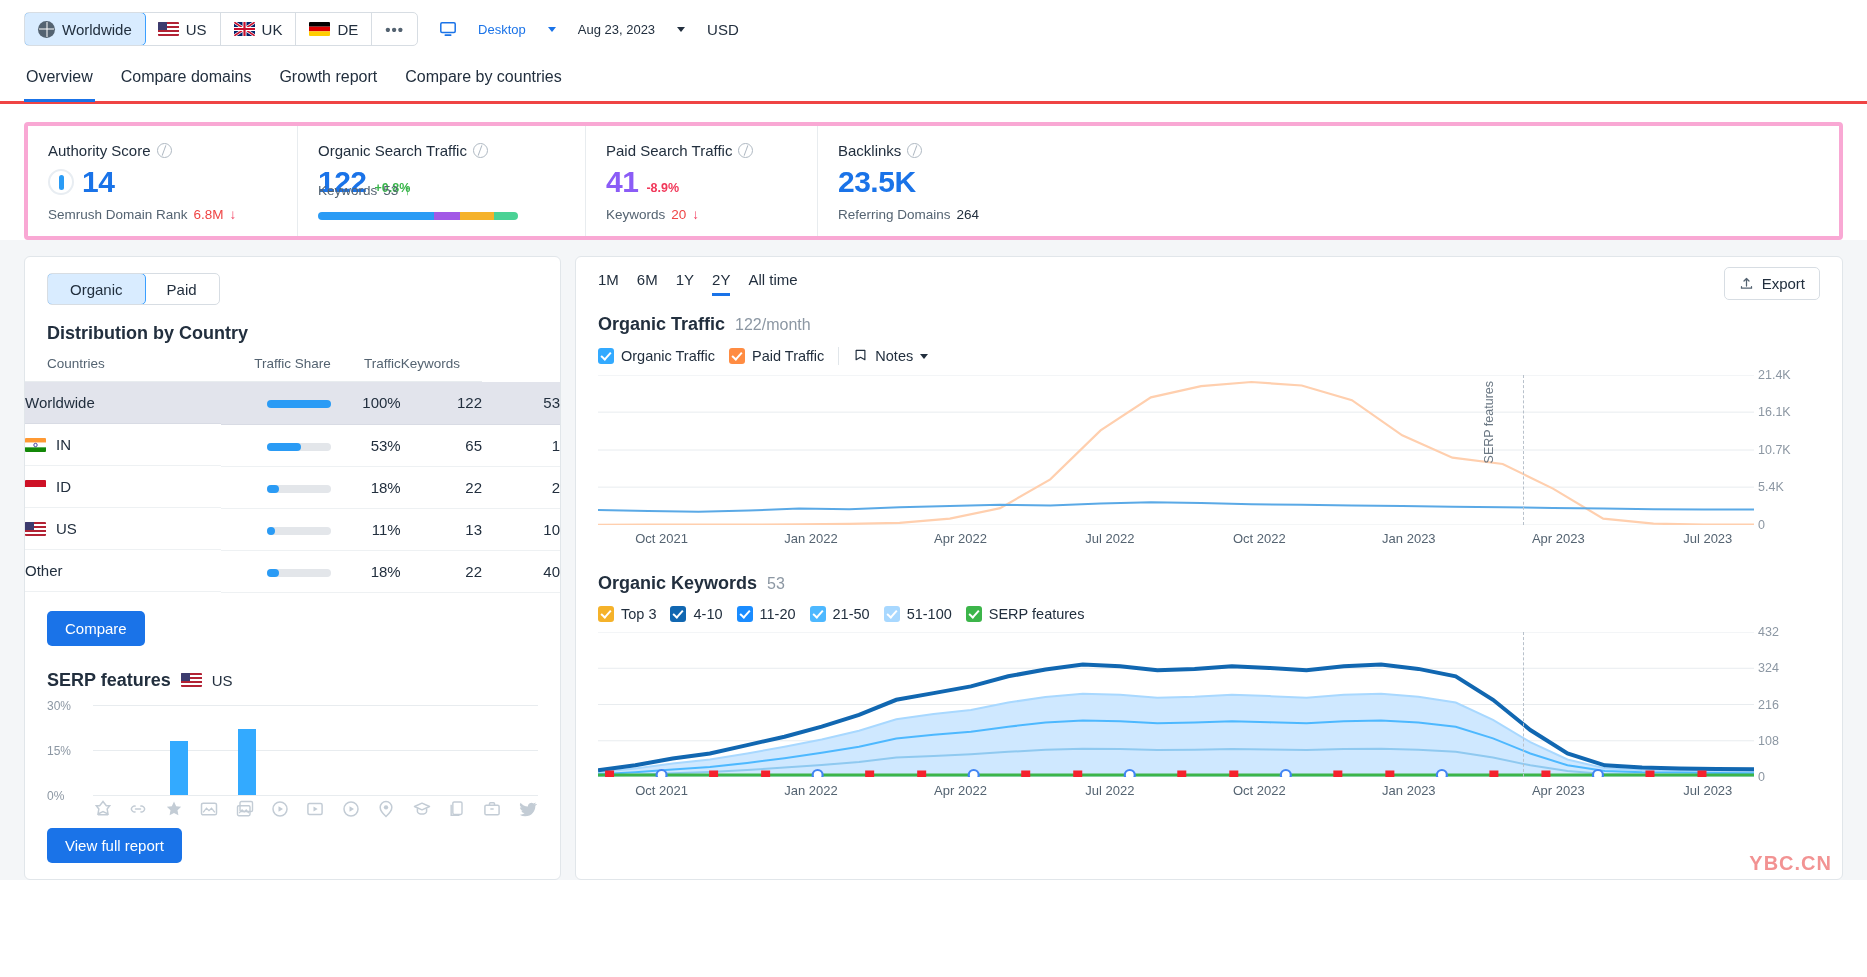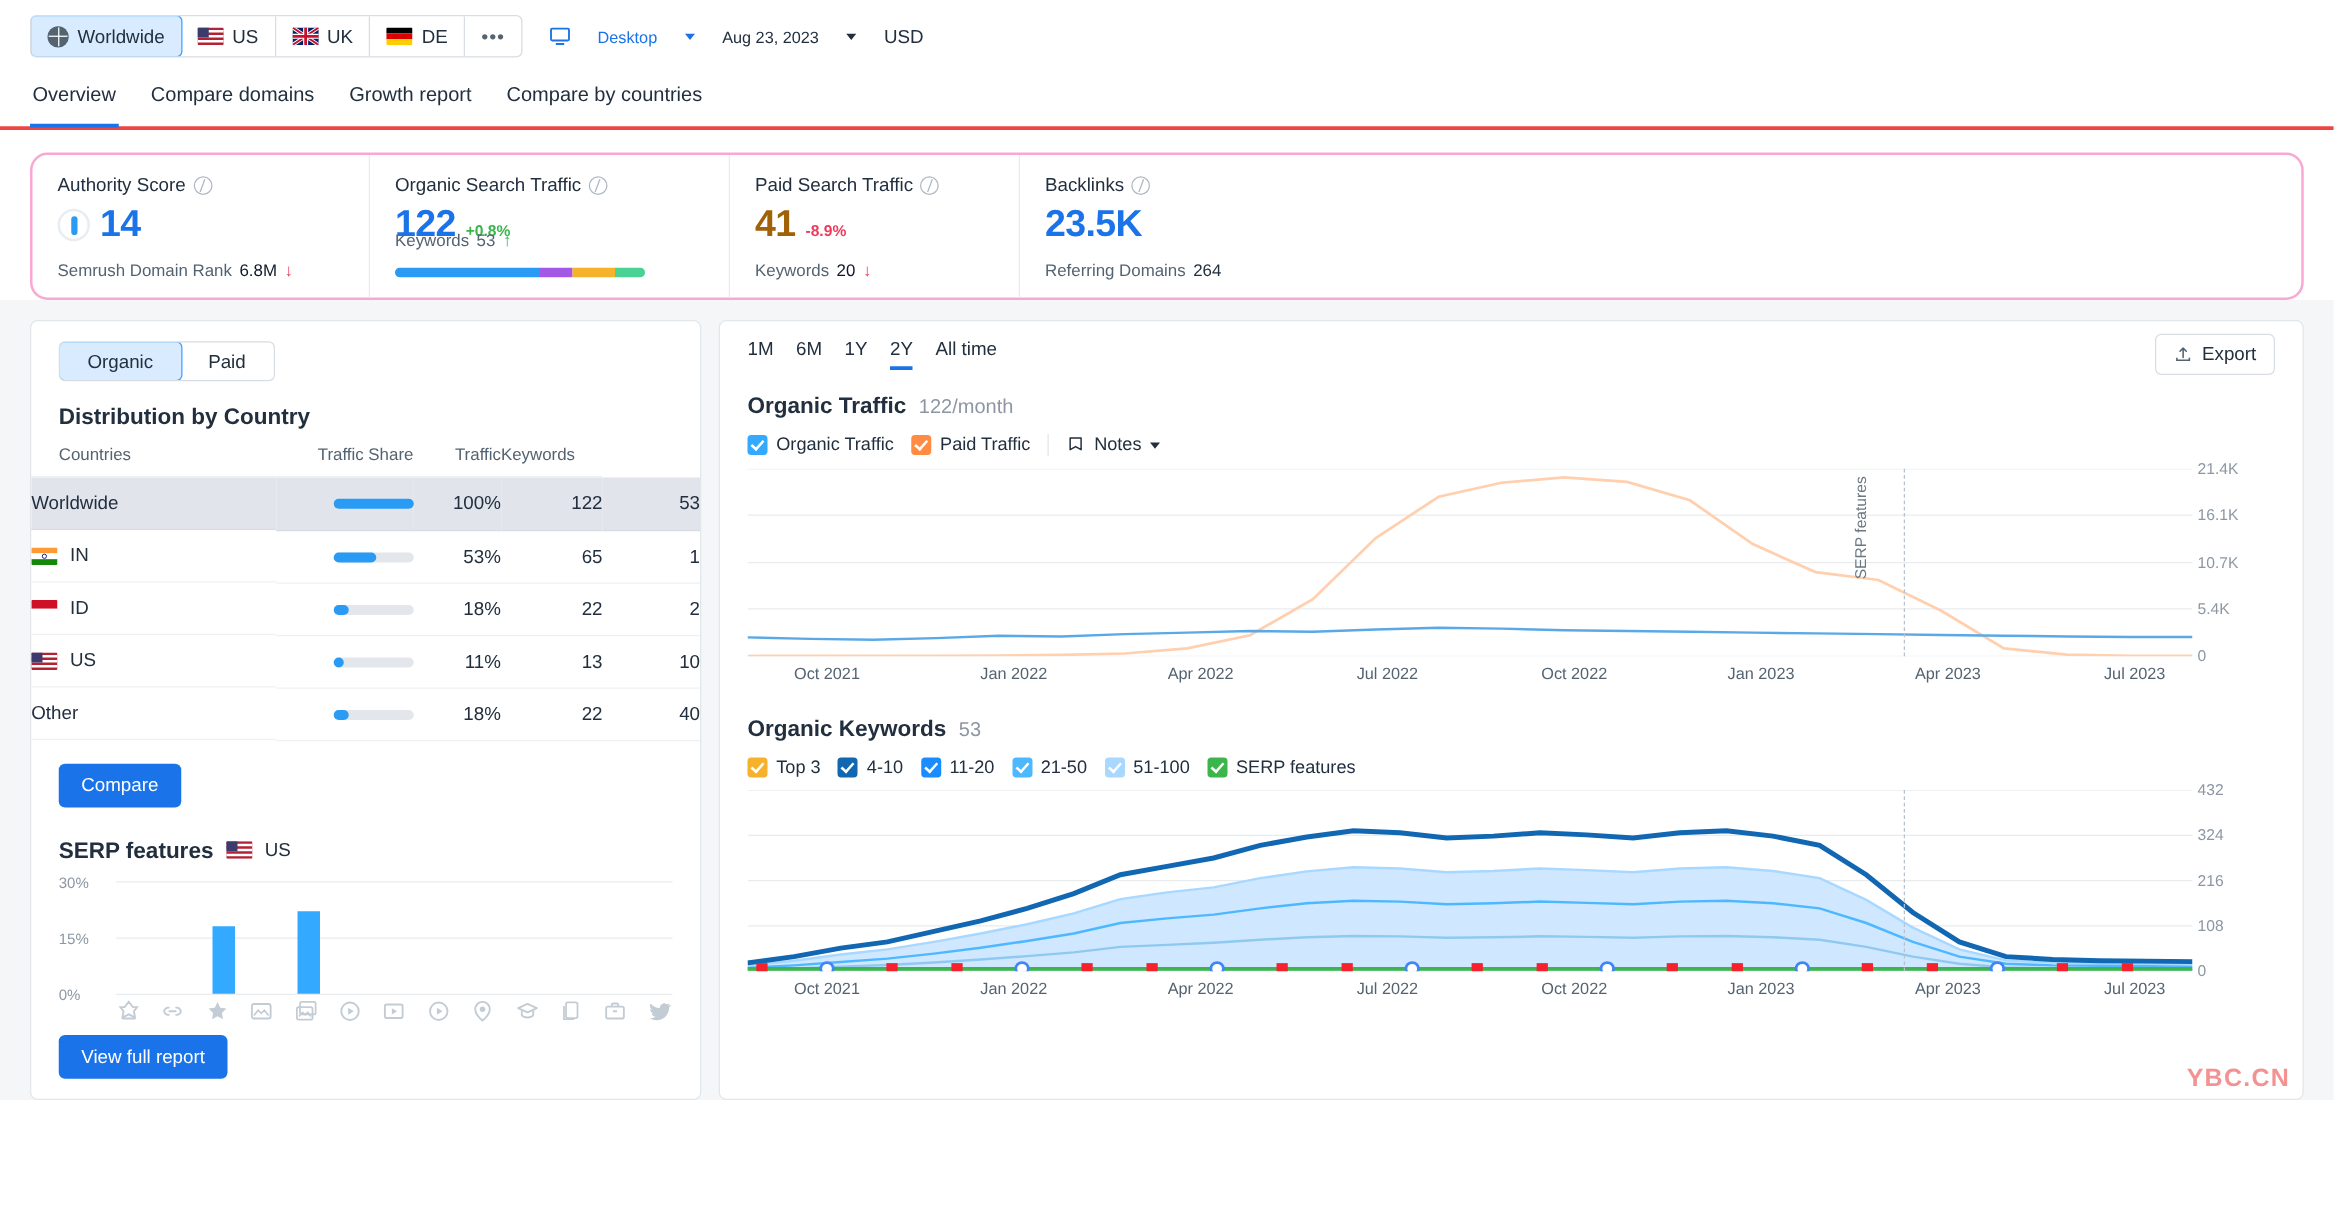--- a/index.html
+++ b/index.html
@@ -79,22 +79,22 @@
     padding: 10px 2px 13px;
     cursor: pointer; white-space: nowrap;
     border-bottom: 3px solid transparent;
     margin-bottom: -1px;
   }
   .navtab.active { border-bottom-color: #1a73e8; }
 
   
   .metrics-wrap { padding: 18px 24px 0; background:#fff; }
   .metrics {
-    border: 2px solid #f9a8d4;
-    border-radius: 14px;
+    border: 4px solid #f9a8d4;
+    border-radius: 4px;
     display: flex;
     background: #fff;
     min-height: 118px;
   }
   .mcard { padding: 16px 20px 14px; flex: 0 0 auto; border-right: 1px solid #e8ecef; position: relative; }
   .mcard:last-child { border-right: none; }
   .mcard.c1 { width: 270px; }
   .mcard.c2 { width: 288px; }
   .mcard.c3 { width: 232px; }
   .mcard.c4 { width: 280px; }
@@ -102,39 +102,39 @@
   .info-ic {
     width: 15px; height: 15px; border-radius: 50%;
     border: 1.4px solid #9aa6b2; position: relative; flex: none; opacity:.8;
   }
   .info-ic::before {
     content:""; position:absolute; left:50%; top:1px; bottom:1px; width:1px;
     background:#9aa6b2; transform:translateX(-50%) rotate(20deg);
   }
   .mvalue-row { display:flex; align-items: baseline; gap: 8px; margin-top: 8px; }
   .mvalue { font-size: 30px; font-weight: 700; color: #1a73e8; line-height:1; letter-spacing:-0.5px; }
-  .mvalue.red { color: #a16207; }
+  .mvalue.red { color: #8b5cf6; }
   .delta { font-size: 12.5px; font-weight: 600; }
   .delta.up { color: #39b54a; }
   .delta.down { color: #f1385a; }
   .as-gauge {
     width: 26px; height: 26px; border-radius: 50%;
     border: 2px solid #e8edf2; position: relative; flex:none;
     display:flex;align-items:center;justify-content:center;
     align-self:center;
   }
   .as-gauge::after{
     content:""; width:5px;height:15px;border-radius:3px;background:#2a9bf5;
   }
   .msub {
     font-size: 13.5px; color: #546371;
     position: absolute; left: 20px; bottom: 14px;
     display: flex; align-items: center; gap: 6px;
   }
-  .msub .num { color: #0f172a; }
+  .msub .num { color: #ef4444; }
   .msub .num.plain { color: #222f3e; }
   .arrow-up { color:#39b54a; }
   .arrow-dn { color:#f1385a; }
   .kw-row { position:absolute; left:20px; bottom:38px; font-size:13.5px; color:#546371; display:flex;gap:6px;align-items:center;}
   .kwbar { position:absolute; left:20px; bottom:16px; display:flex; height:8px; width:200px; border-radius:4px; overflow:hidden; }
   .kwbar i { display:block; height:100%; }
 
   
   .body-wrap { padding: 16px 24px 0; background:#f4f6f8; height: 640px; }
   .panels { display: flex; gap: 14px; height: 100%; }

